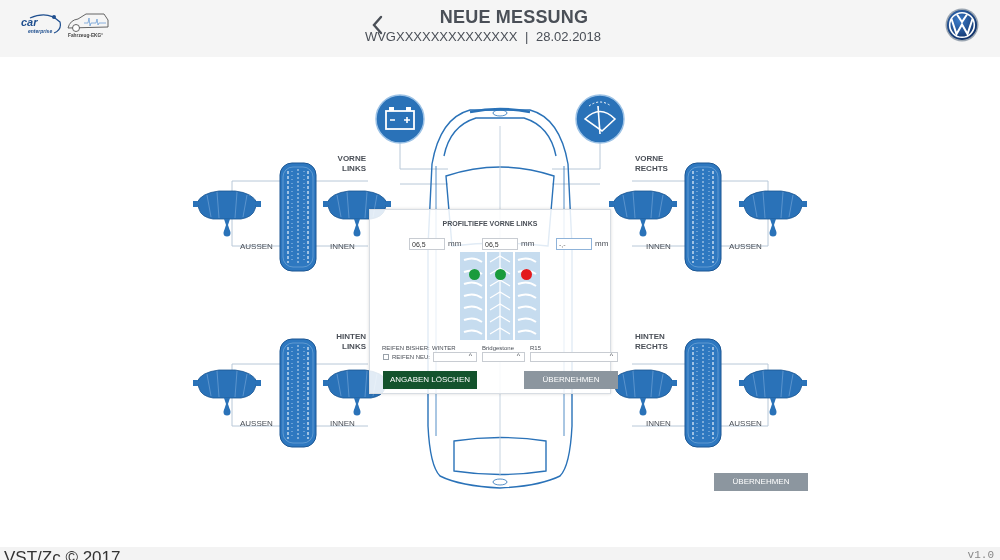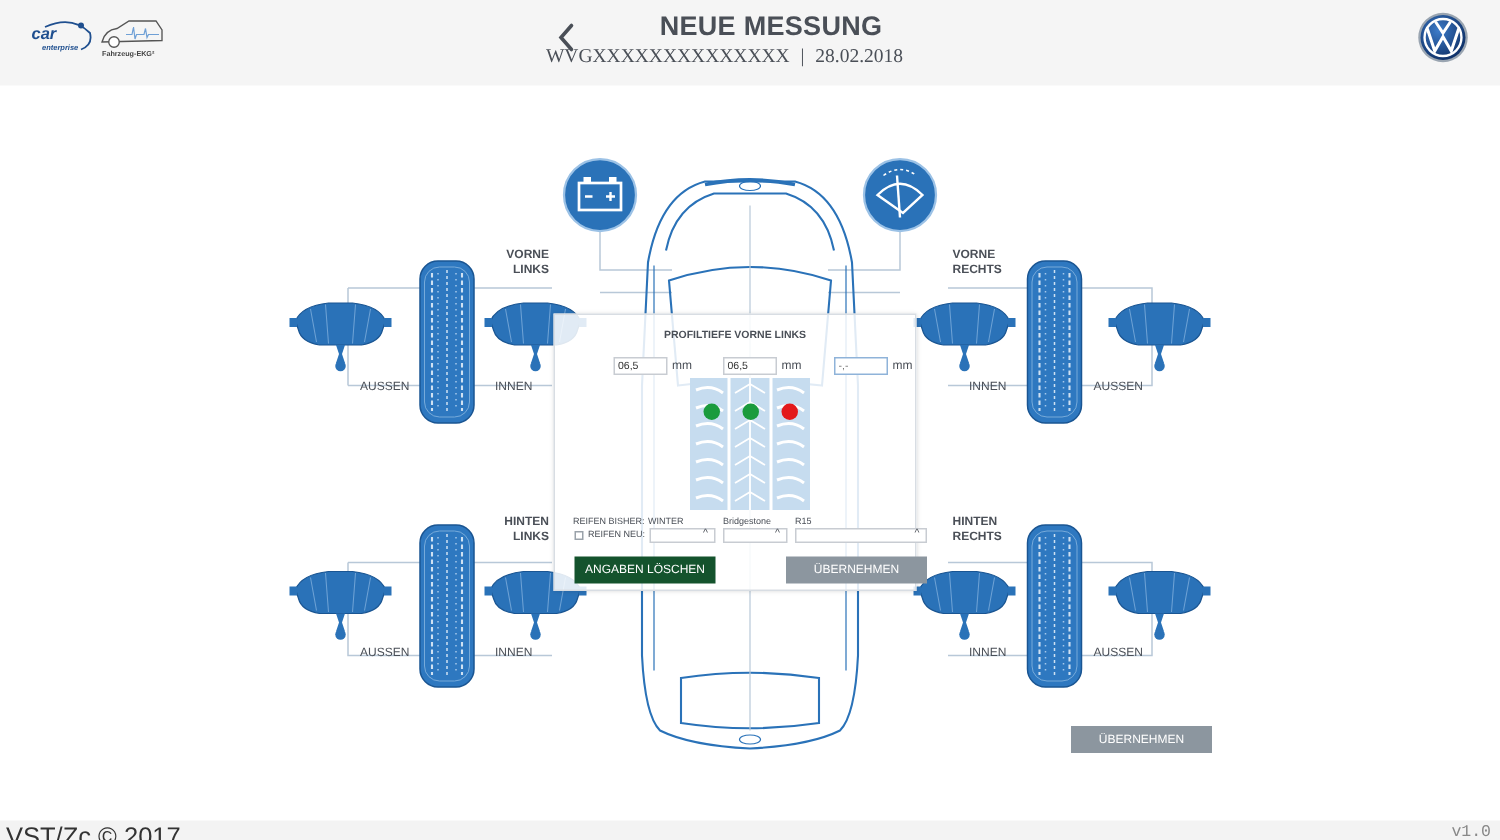--- a/index.html
+++ b/index.html
@@ -2,26 +2,26 @@
 <html><head>
 <meta charset="utf-8">
 <style>
   * { box-sizing: border-box; margin: 0; padding: 0; }
   html, body { width: 1000px; height: 560px; overflow: hidden; background: #ffffff; font-family: "Liberation Sans", sans-serif; color: #4a4f57; }
   .header { position: absolute; left: 0; top: 0; width: 1000px; height: 57px; background: #f5f5f5; }
   .logo-car { position: absolute; left: 20px; top: 12px; width: 44px; height: 26px; }
   .logo-ekg { position: absolute; left: 66px; top: 10px; width: 44px; height: 30px; }
   .back-btn { position: absolute; left: 368px; top: 12px; width: 20px; height: 26px; cursor: pointer; }
   .title { position: absolute; left: 0; width: 1000px; top: 7px; text-align: center; font-size: 18px; font-weight: bold; color: #4a4f57; letter-spacing: 0.2px; padding-left: 28px; }
-  .subtitle { position: absolute; left: 0; width: 964px; top: 29px; text-align: center; font-size: 13px; color: #4a4f57; padding-left: 2px; font-family: Liberation Serif, serif; }
+  .subtitle { position: absolute; left: 0; width: 964px; top: 29px; text-align: center; font-size: 13px; color: #4a4f57; padding-left: 2px; }
   .vw-logo { position: absolute; left: 945px; top: 8px; width: 34px; height: 34px; }
   .footer { position: absolute; left: 0; top: 547px; width: 1000px; height: 13px; background: #f3f3f3; }
   .footer-text { position: absolute; left: 4px; top: 1px; font-size: 17px; color: #333; }
   .footer-right { position: absolute; right: 6px; top: 2px; font-size: 11px; color: #888; font-family: Liberation Mono, monospace; }
-  .stage { position: absolute; left: 0; top: 57px; width: 980px; height: 490px; }
+  .stage { position: absolute; left: 0; top: 46px; width: 980px; height: 490px; }
   .label { position: absolute; font-size: 8px; color: #4a4f57; }
   .pos-label { position: absolute; font-size: 8px; font-weight: bold; color: #4a4f57; text-align: right; line-height: 10px; }
   .pos-label.left-align { text-align: left; }
   .overlay { position: absolute; left: 369px; top: 209px; width: 242px; height: 185px; background: rgba(255,255,255,0.86); border: 1px solid #d8dde3; box-shadow: 0 0 3px rgba(0,0,0,0.15); }
   .ov-title { position: absolute; left: 0; width: 100%; top: 10px; text-align: center; font-size: 7px; font-weight: bold; color: #4a4f57; }
   .mm-input { position: absolute; height: 12px; width: 36px; border: 1px solid #c8ccd2; background: #fff; font-size: 7px; padding-left: 2px; line-height: 10px; color: #333; font-family: "Liberation Sans", sans-serif; }
   .mm-input.active { border-color: #8fb3d9; }
   .mm-unit { position: absolute; font-size: 8px; color: #4a4f57; }
   .dot { position: absolute; width: 11px; height: 11px; border-radius: 50%; }
   .small-lbl { position: absolute; font-size: 6px; color: #4a4f57; }

